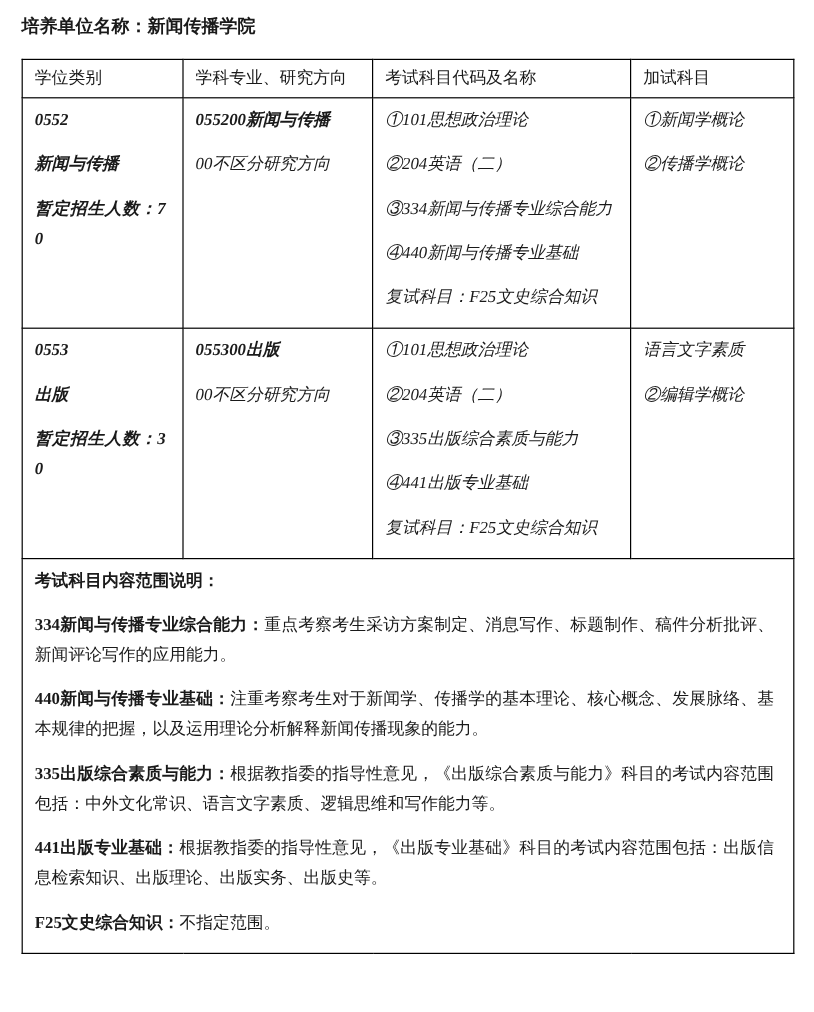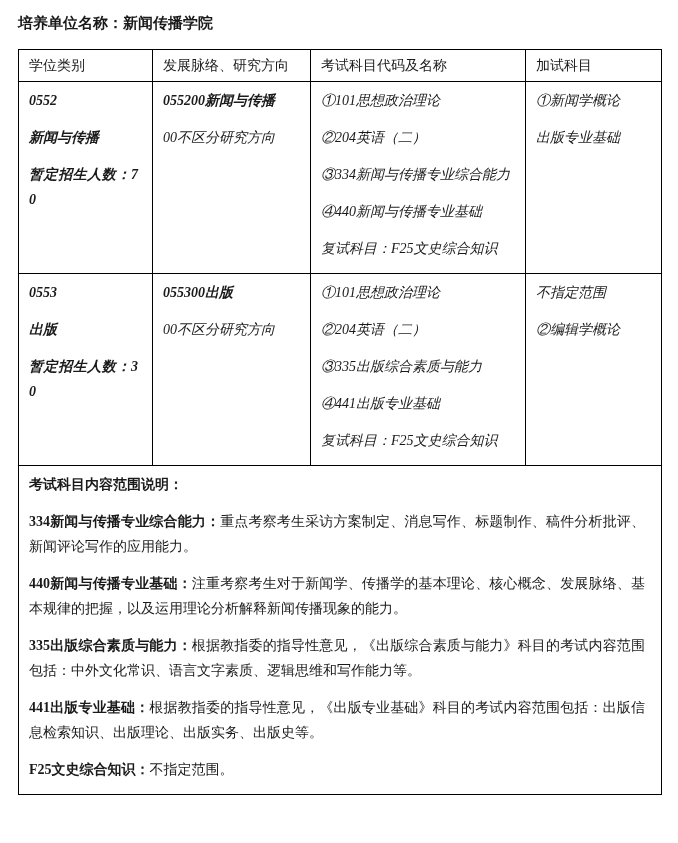--- a/index.html
+++ b/index.html
@@ -85,21 +85,21 @@
   <table class="admissions">
     <colgroup>
       <col style="width:134px">
       <col style="width:158px">
       <col style="width:215px">
       <col style="width:136px">
     </colgroup>
     <thead>
       <tr>
         <th>学位类别</th>
-        <th>发展脉络、研究方向</th>
+        <th>学科专业、研究方向</th>
         <th>考试科目代码及名称</th>
         <th>加试科目</th>
       </tr>
     </thead>
     <tbody>
       <tr class="row-1">
         <td class="cell degree-cell">
           <p class="bold">0552</p>
           <p class="bold">新闻与传播</p>
           <p class="bold"><span>暂定招生人数：</span><span>70</span></p>
@@ -110,42 +110,42 @@
         </td>
         <td class="cell">
           <p>①101思想政治理论</p>
           <p>②204英语（二）</p>
           <p>③334新闻与传播专业综合能力</p>
           <p>④440新闻与传播专业基础</p>
           <p>复试科目：F25文史综合知识</p>
         </td>
         <td class="cell">
           <p>①新闻学概论</p>
-          <p>出版专业基础</p>
+          <p>②传播学概论</p>
         </td>
       </tr>
       <tr class="row-2">
         <td class="cell degree-cell">
           <p class="bold">0553</p>
           <p class="bold">出版</p>
           <p class="bold"><span>暂定招生人数：</span><span>30</span></p>
         </td>
         <td class="cell">
           <p class="bold">055300出版</p>
           <p>00不区分研究方向</p>
         </td>
         <td class="cell">
           <p>①101思想政治理论</p>
           <p>②204英语（二）</p>
           <p>③335出版综合素质与能力</p>
           <p>④441出版专业基础</p>
           <p>复试科目：F25文史综合知识</p>
         </td>
         <td class="cell">
-          <p>不指定范围</p>
+          <p>语言文字素质</p>
           <p>②编辑学概论</p>
         </td>
       </tr>
       <tr>
         <td class="notes-cell" colspan="4">
           <p class="note-label">考试科目内容范围说明：</p>
           <p><span class="note-label">334新闻与传播专业综合能力：</span><span>重点考察考生采访方案制定、消息写作、标题制作、稿件分析批评、新闻评论写作的应用能力。</span></p>
           <p><span class="note-label">440新闻与传播专业基础：</span><span>注重考察考生对于新闻学、传播学的基本理论、核心概念、发展脉络、基本规律的把握，以及运用理论分析解释新闻传播现象的能力。</span></p>
           <p><span class="note-label">335出版综合素质与能力：</span><span>根据教指委的指导性意见，《出版综合素质与能力》科目的考试内容范围包括：中外文化常识、语言文字素质、逻辑思维和写作能力等。</span></p>
           <p><span class="note-label">441出版专业基础：</span><span>根据教指委的指导性意见，《出版专业基础》科目的考试内容范围包括：出版信息检索知识、出版理论、出版实务、出版史等。</span></p>

